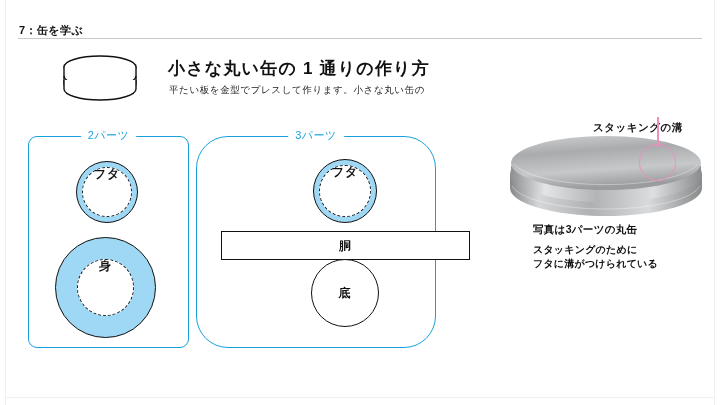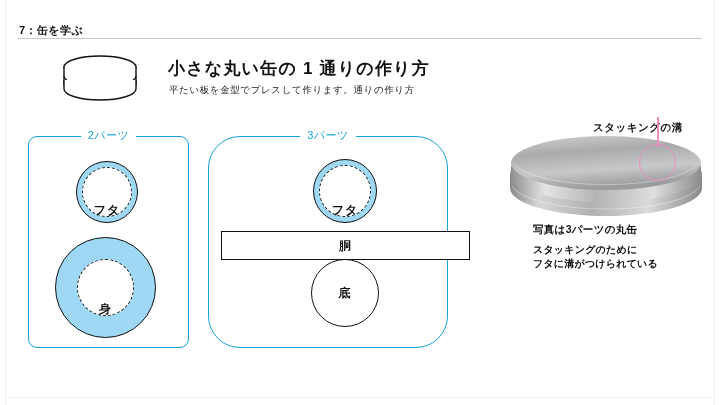--- a/index.html
+++ b/index.html
@@ -90,21 +90,21 @@
 
   
   .parts-box {
     position: absolute;
     border: 1.6px solid #17a2dd;
     border-radius: 9px;
     box-sizing: border-box;
     background: transparent;
   }
   .parts-box.two { left: 28px; top: 136px; width: 161px; height: 212px; }
-  .parts-box.three { left: 208px; top: 136px; width: 240px; height: 212px; border-radius: 32px; }
+  .parts-box.three { left: 196px; top: 136px; width: 240px; height: 212px; border-radius: 32px; }
 
   .parts-legend {
     position: absolute;
     top: -9px;
     font-size: 11px;
     font-weight: normal;
     color: #17a2dd;
     background: #ffffff;
     padding: 0 7px;
     letter-spacing: 0.5px;
@@ -125,21 +125,21 @@
   }
   .disc.blue { background: #9fd8f4; }
   .disc.plain { background: #ffffff; }
   .disc-inner {
     position: absolute;
     box-sizing: border-box;
     border-radius: 50%;
     border: 1.5px dashed #1a1a1a;
     background: #ffffff;
     display: flex;
-    align-items: flex-end;
+    align-items: flex-start;
     justify-content: center;
   }
   .disc-label {
     font-size: 12px;
     font-weight: bold;
     letter-spacing: 1px;
     color: #111111;
     line-height: 1;
   }
 
@@ -246,21 +246,21 @@
     <svg width="76" height="50" viewBox="0 0 76 50">
       <ellipse cx="38" cy="13" rx="36" ry="11" fill="#ffffff" stroke="#111111" stroke-width="1.4"></ellipse>
       <path d="M2,13 L2,30 A36,11 0 0 0 74,30 L74,13" fill="#ffffff" stroke="#111111" stroke-width="1.4"></path>
       <path d="M2,22 A36,11 0 0 0 74,22" fill="none" stroke="#111111" stroke-width="1.4"></path>
       <path d="M2,26 L2,35 A36,11 0 0 0 74,35 L74,26" fill="#ffffff" stroke="#111111" stroke-width="1.4"></path>
     </svg>
   </div>
 
   <div class="title">小さな丸い缶の 1 通りの作り方</div>
   <div class="subtitle">
-    <div>平たい板を金型でプレスして作ります。通りの作り方</div>
+    <div>平たい板を金型でプレスして作ります。小さな丸い缶の</div>
   </div>
 
   <div class="parts-box two">
     <div class="parts-legend">2パーツ</div>
   </div>
   <div class="disc blue lid2">
     <div class="disc-inner">
       <span class="disc-label">フタ</span>
     </div>
   </div>

